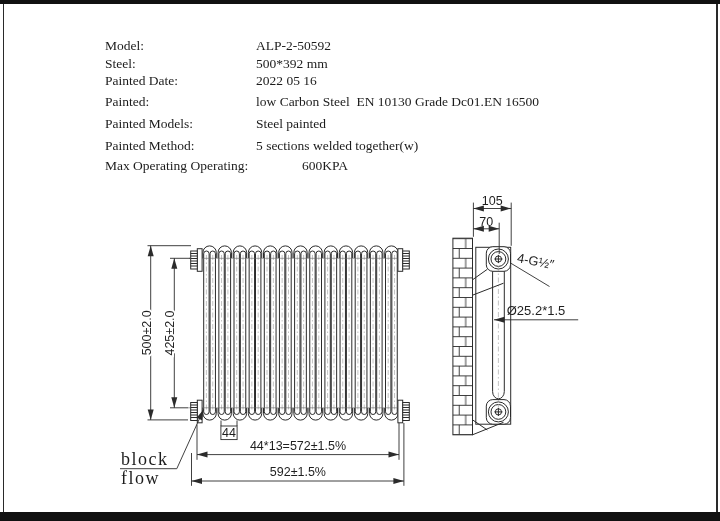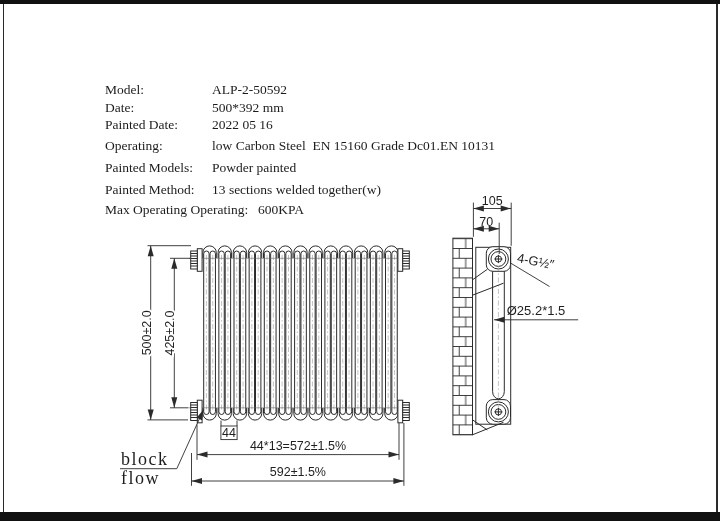--- a/index.html
+++ b/index.html
@@ -5,48 +5,48 @@
   html,body{margin:0;padding:0;}
   body{width:720px;height:521px;position:relative;background:#fff;overflow:hidden;
        font-family:"Liberation Serif",serif;color:#1c1c1c;}
   .bar{position:absolute;left:0;width:720px;background:#111;}
   .bar-top{top:0;height:4px;}
   .bar-bottom{top:512px;height:9px;}
   .edge{position:absolute;top:4px;height:508px;width:1.5px;background:#2a2a2a;}
   .edge-left{left:2.5px;}
   .edge-right{left:716px;}
   .spec-row{position:absolute;left:105px;white-space:nowrap;font-size:13.5px;}
-  .spec-label{display:inline-block;width:107px;white-space:pre;margin-top:44px;}
+  .spec-label{display:inline-block;width:107px;white-space:pre;}
   .spec-row.wide .spec-label{width:153px;}
-  .spec-value{white-space:pre;}
+  .spec-value{white-space:pre;margin-left:44px;}
   svg{position:absolute;left:0;top:0;}
   .ln{stroke:#2b2b2b;stroke-width:1;fill:none;}
   .lnf{stroke:#2b2b2b;stroke-width:1;fill:#fff;}
   .thin{stroke:#666;stroke-width:0.6;fill:none;}
   .cl{stroke:#999;stroke-width:0.6;stroke-dasharray:5 2.5 1.5 2.5;}
   .dln{stroke:#2b2b2b;stroke-width:0.9;fill:none;}
   .dimtxt{font-family:"Liberation Sans",sans-serif;font-size:12.5px;fill:#1f1f1f;}
   .halo{stroke:#fff;stroke-width:4px;paint-order:stroke;}
   .blocktxt{font-family:"Liberation Serif",serif;font-size:18px;letter-spacing:1.5px;fill:#1c1c1c;}
 </style>
 </head>
 <body>
 
 <div class="bar bar-top"></div>
 <div class="bar bar-bottom"></div>
 <div class="edge edge-left"></div>
 <div class="edge edge-right"></div>
 
 <div>
   <div class="spec-row" style="top:38px"><span class="spec-label">Model:</span><span class="spec-value">ALP-2-50592</span></div>
-  <div class="spec-row" style="top:56px"><span class="spec-label">Date:</span><span class="spec-value">500*392 mm</span></div>
+  <div class="spec-row" style="top:56px"><span class="spec-label">Steel:</span><span class="spec-value">500*392 mm</span></div>
   <div class="spec-row" style="top:73px"><span class="spec-label">Painted Date:</span><span class="spec-value">2022 05 16</span></div>
-  <div class="spec-row" style="top:94px"><span class="spec-label">Operating:</span><span class="spec-value">low Carbon Steel  EN 15160 Grade Dc01.EN 10131</span></div>
-  <div class="spec-row" style="top:116px"><span class="spec-label">Painted Models:</span><span class="spec-value">Powder painted</span></div>
-  <div class="spec-row" style="top:138px"><span class="spec-label">Painted Method:</span><span class="spec-value">13 sections welded together(w)</span></div>
+  <div class="spec-row" style="top:94px"><span class="spec-label">Painted:</span><span class="spec-value">low Carbon Steel  EN 10130 Grade Dc01.EN 16500</span></div>
+  <div class="spec-row" style="top:116px"><span class="spec-label">Painted Models:</span><span class="spec-value">Steel painted</span></div>
+  <div class="spec-row" style="top:138px"><span class="spec-label">Painted Method:</span><span class="spec-value">5 sections welded together(w)</span></div>
   <div class="spec-row wide" style="top:158px"><span class="spec-label">Max Operating Operating:</span><span class="spec-value">600KPA</span></div>
 </div>
 
 <svg width="720" height="521" viewBox="0 0 720 521">
   <defs>
     <marker id="dimarr" viewBox="0 0 12 8" markerWidth="12" markerHeight="8" refX="11.3" refY="4" orient="auto-start-reverse" markerUnits="userSpaceOnUse">
       <path d="M0.8,1 L11.3,4 L0.8,7 Z" fill="#2b2b2b"></path>
     </marker>
     <pattern id="brick" x="452.9" y="238.2" width="19.6" height="19.6" patternUnits="userSpaceOnUse">
       <path d="M0,0.5 H19.6 M0,10.3 H19.6 M12.8,0.5 V10.3 M6.3,10.3 V19.6" stroke="#2b2b2b" stroke-width="0.9" fill="none"></path>

